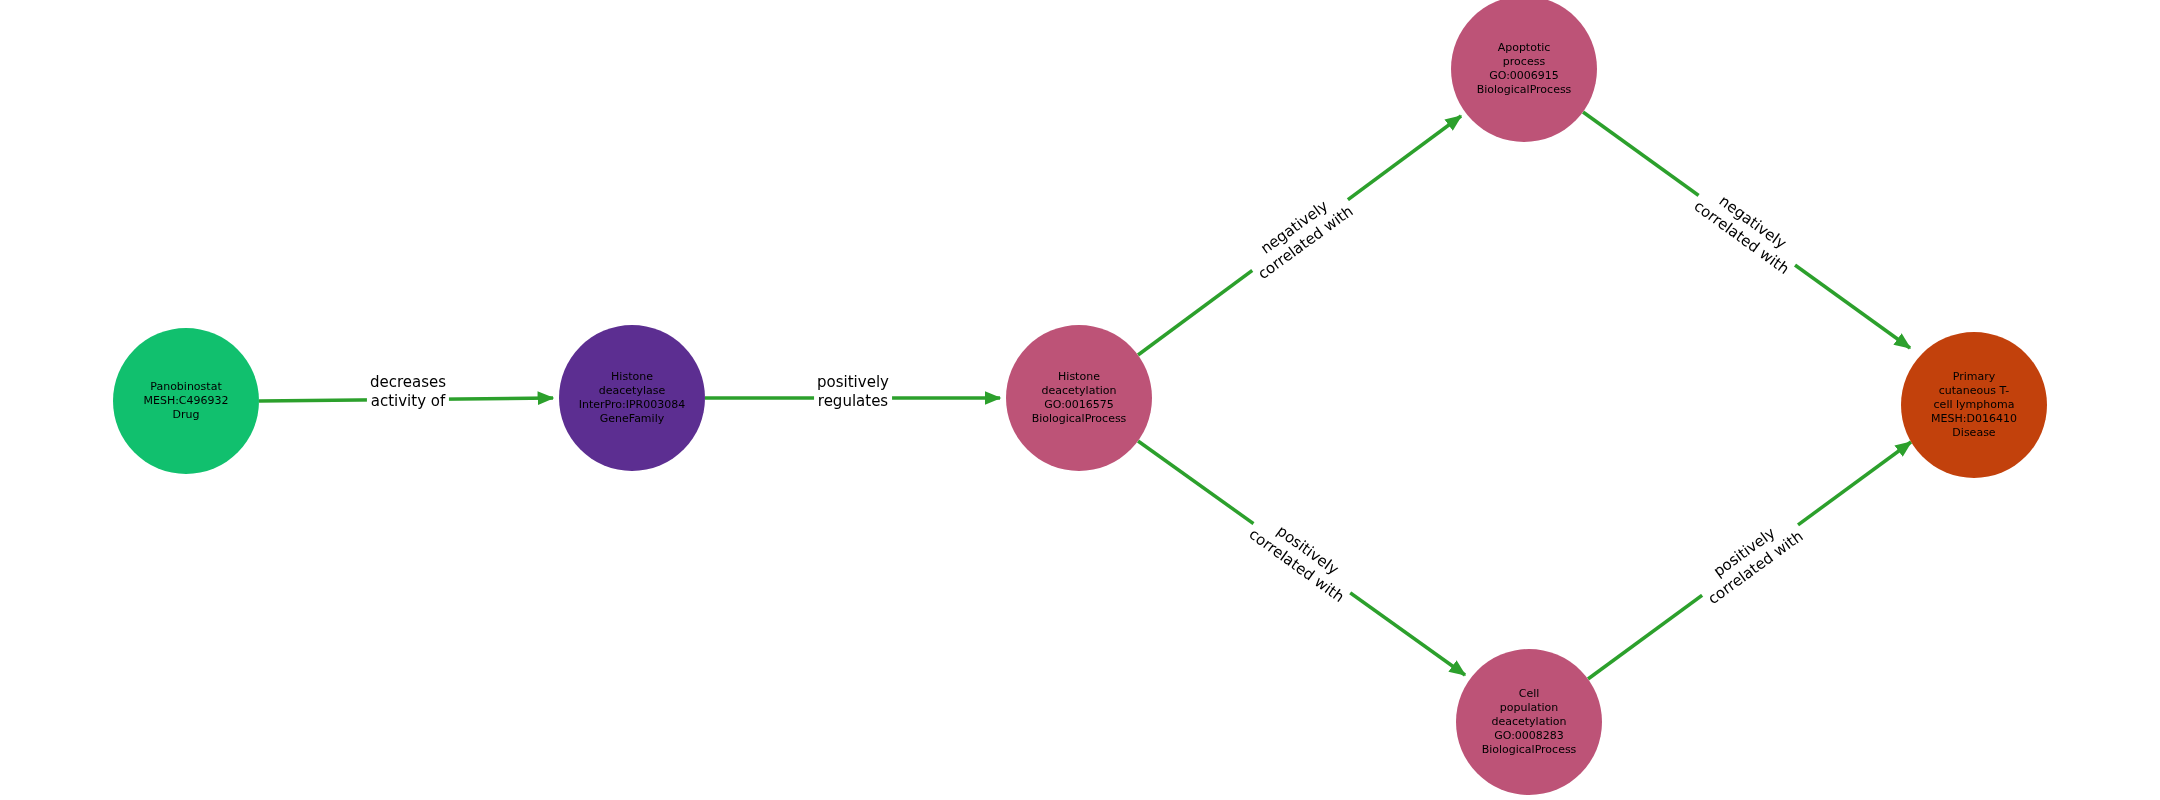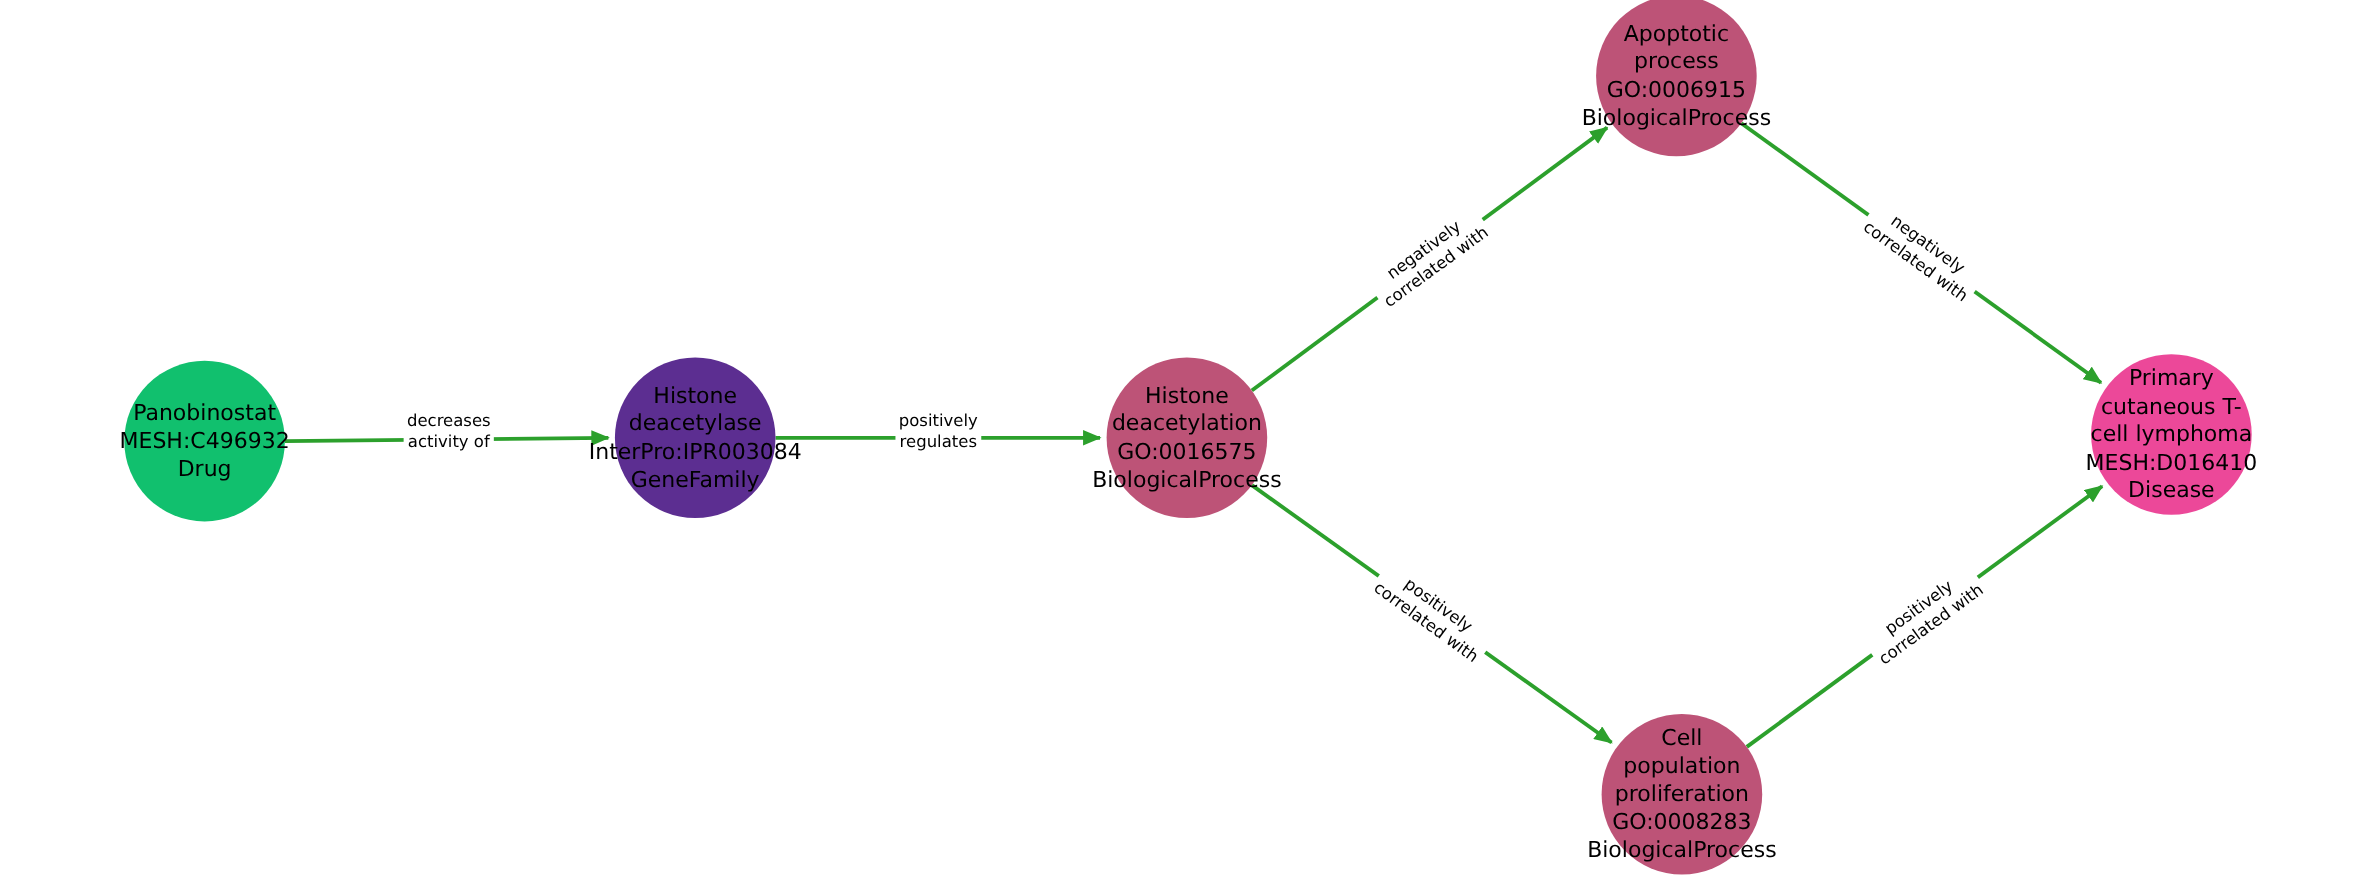--- a/index.html
+++ b/index.html
@@ -31,21 +31,21 @@
     width: 146px;
     height: 146px;
     border-radius: 50%;
     display: flex;
     align-items: center;
     justify-content: center;
     text-align: center;
   }
   .node-label {
     white-space: pre-line;
-    font-size: 20px;
+    font-size: 11px;
     line-height: 1.28;
     color: #000000;
     pointer-events: none;
   }
   .edge-label {
     position: absolute;
     transform: translate(-50%, -50%) rotate(var(--rot, 0deg));
     white-space: pre-line;
     text-align: center;
     font-size: 15px;
@@ -97,26 +97,26 @@
   <div class="node" style="left:1451px; top:-4px; background:#bd5377;">
     <span class="node-label">Apoptotic
 process
 GO:0006915
 BiologicalProcess</span>
   </div>
 
   <div class="node" style="left:1456px; top:649px; background:#bd5377;">
     <span class="node-label">Cell
 population
-proliferation
+deacetylation
 GO:0008283
 BiologicalProcess</span>
   </div>
 
-  <div class="node" style="left:1901px; top:322px; background:#ec4899;text-align:center;">
+  <div class="node" style="left:1901px; top:332px; background:#c2410c;text-align:center;">
     <span class="node-label">Primary
 cutaneous T-
 cell lymphoma
 MESH:D016410
 Disease</span>
   </div>
 
   <div class="edge-label" style="left:408px; top:392px;">decreases
 activity of</div>
 

